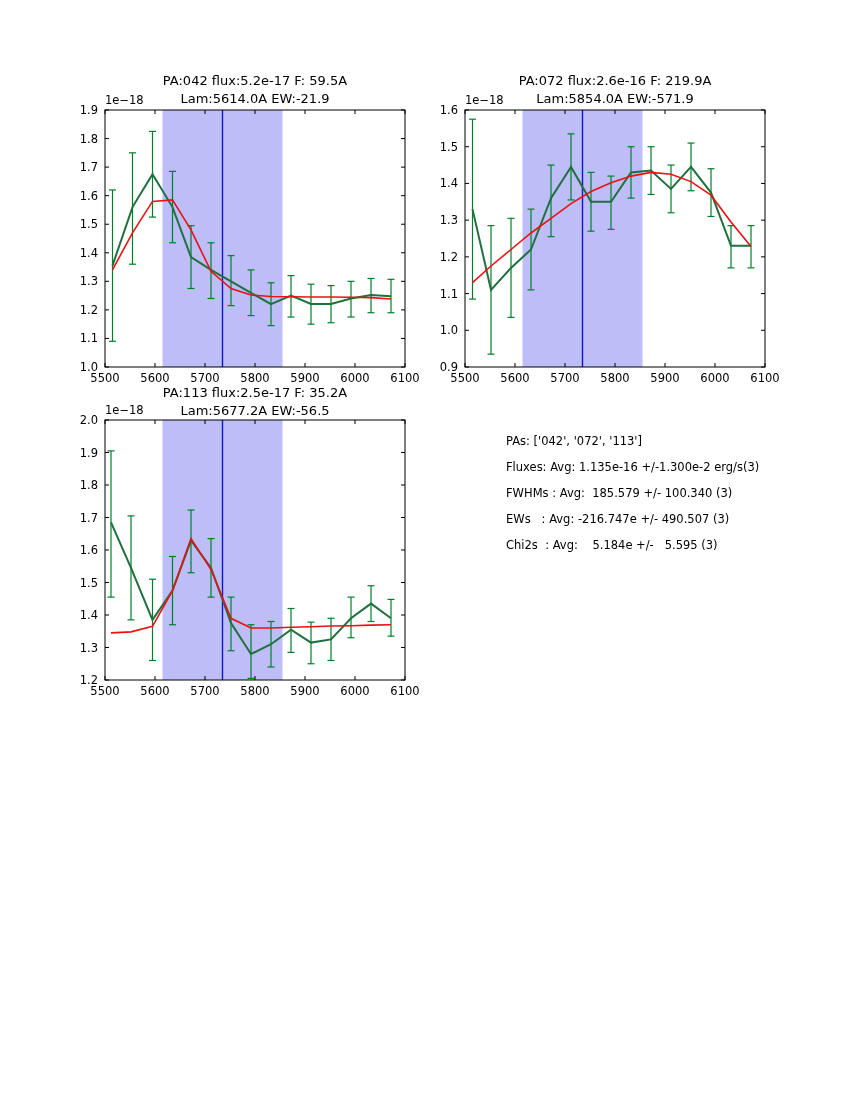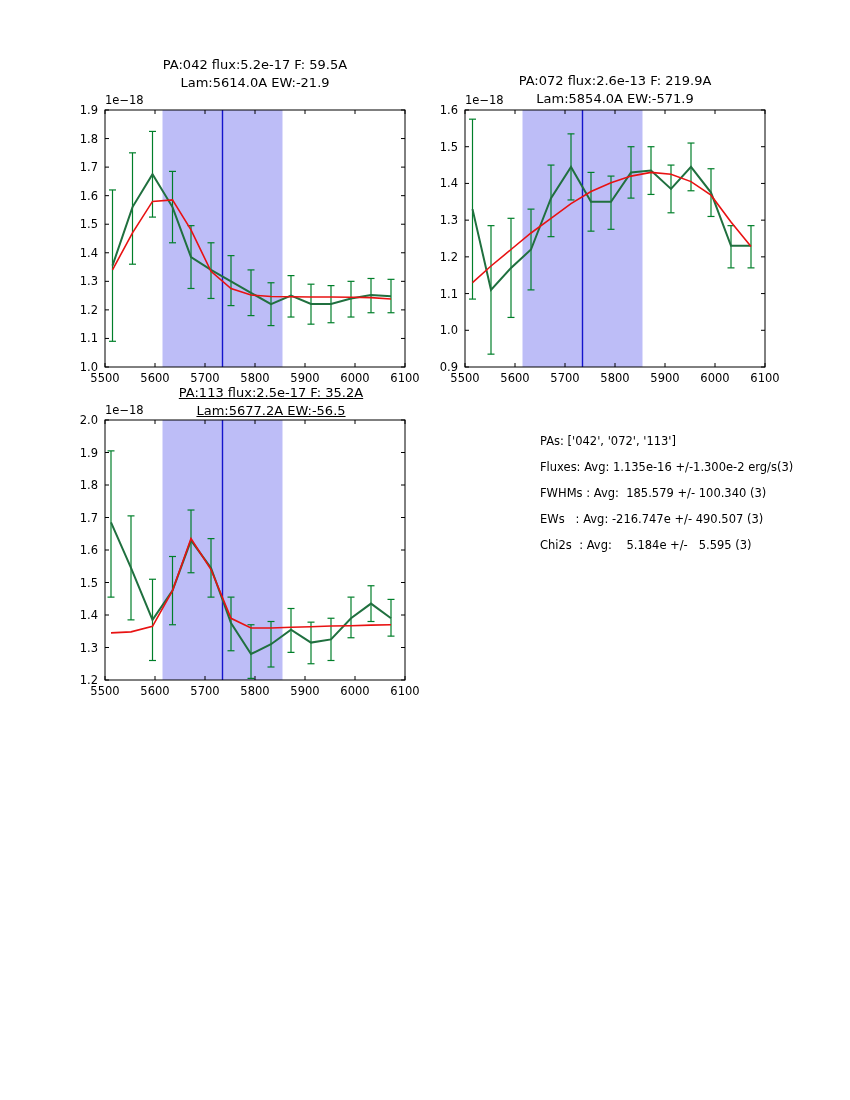--- a/index.html
+++ b/index.html
@@ -18,37 +18,37 @@
     text-align: center;
     font-size: 13px;
     line-height: 17.5px;
     color: #000;
     white-space: nowrap;
   }
   svg.plot { position: absolute; overflow: visible; }
   svg.plot text { font-family: "DejaVu Sans", sans-serif; }
   .summary {
     position: absolute;
-    left: 540px;
+    left: 506px;
     top: 433px;
     font-size: 11.5px;
     color: #000;
   }
   .summary .sline {
     white-space: pre;
     height: 26px;
     line-height: 16px;
   }
 </style>
 </head>
 <body>
 
 <div id="page">
 
-  <div class="chart-title" style="left:105px; top:56px;">
+  <div class="chart-title" style="left:105px; top:72px;">
     <div>PA:042 flux:5.2e-17 F: 59.5A</div>
     <div>Lam:5614.0A EW:-21.9</div>
   </div>
   <svg class="plot" width="360" height="319" style="left:60px; top:88px;">
       <rect x="102.5" y="22" width="120" height="257" fill="#bdbdf7"></rect>
       <line x1="162.5" x2="162.5" y1="22" y2="279" stroke="#1414cc" stroke-width="1.4"></line>
       <line x1="52.5" x2="52.5" y1="253.29999999999998" y2="101.95555555555549" stroke="#007f2a" stroke-width="1.2"></line>
       <line x1="49" x2="56" y1="101.95555555555549" y2="101.95555555555549" stroke="#007f2a" stroke-width="1.2"></line>
       <line x1="49" x2="56" y1="253.29999999999998" y2="253.29999999999998" stroke="#007f2a" stroke-width="1.2"></line>
       <line x1="72.5" x2="72.5" y1="176.19999999999996" y2="64.83333333333331" stroke="#007f2a" stroke-width="1.2"></line>
@@ -144,21 +144,21 @@
       <line x1="45" x2="49" y1="50.555555555555515" y2="50.555555555555515" stroke="#000000" stroke-width="1"></line>
       <line x1="341" x2="345" y1="50.555555555555515" y2="50.555555555555515" stroke="#000000" stroke-width="1"></line>
       <text x="38" y="54.555555555555515" text-anchor="end" font-size="11.5" fill="#000000">1.8</text>
       <line x1="45" x2="49" y1="22" y2="22" stroke="#000000" stroke-width="1"></line>
       <line x1="341" x2="345" y1="22" y2="22" stroke="#000000" stroke-width="1"></line>
       <text x="38" y="26" text-anchor="end" font-size="11.5" fill="#000000">1.9</text>
       <text x="45" y="16" text-anchor="start" font-size="11.5" fill="#000000">1e−18</text>
     </svg>
 
   <div class="chart-title" style="left:465px; top:72px;">
-    <div>PA:072 flux:2.6e-13 F: 219.9A</div>
+    <div>PA:072 flux:2.6e-16 F: 219.9A</div>
     <div>Lam:5854.0A EW:-571.9</div>
   </div>
   <svg class="plot" width="360" height="319" style="left:420px; top:88px;">
       <rect x="102.5" y="22" width="120" height="257" fill="#bdbdf7"></rect>
       <line x1="162.5" x2="162.5" y1="22" y2="279" stroke="#1414cc" stroke-width="1.4"></line>
       <line x1="52.5" x2="52.5" y1="211.07857142857145" y2="31.178571428571473" stroke="#007f2a" stroke-width="1.2"></line>
       <line x1="49" x2="56" y1="31.178571428571473" y2="31.178571428571473" stroke="#007f2a" stroke-width="1.2"></line>
       <line x1="49" x2="56" y1="211.07857142857145" y2="211.07857142857145" stroke="#007f2a" stroke-width="1.2"></line>
       <line x1="71" x2="71" y1="266.15" y2="137.65000000000003" stroke="#007f2a" stroke-width="1.2"></line>
       <line x1="67.5" x2="74.5" y1="137.65000000000003" y2="137.65000000000003" stroke="#007f2a" stroke-width="1.2"></line>
@@ -246,21 +246,21 @@
       <text x="38" y="99.42857142857147" text-anchor="end" font-size="11.5" fill="#000000">1.4</text>
       <line x1="45" x2="49" y1="58.71428571428575" y2="58.71428571428575" stroke="#000000" stroke-width="1"></line>
       <line x1="341" x2="345" y1="58.71428571428575" y2="58.71428571428575" stroke="#000000" stroke-width="1"></line>
       <text x="38" y="62.71428571428575" text-anchor="end" font-size="11.5" fill="#000000">1.5</text>
       <line x1="45" x2="49" y1="22" y2="22" stroke="#000000" stroke-width="1"></line>
       <line x1="341" x2="345" y1="22" y2="22" stroke="#000000" stroke-width="1"></line>
       <text x="38" y="26" text-anchor="end" font-size="11.5" fill="#000000">1.6</text>
       <text x="45" y="16" text-anchor="start" font-size="11.5" fill="#000000">1e−18</text>
     </svg>
 
-  <div class="chart-title" style="left:121px; top:384px;text-decoration:underline;">
+  <div class="chart-title" style="left:105px; top:384px;">
     <div>PA:113 flux:2.5e-17 F: 35.2A</div>
     <div>Lam:5677.2A EW:-56.5</div>
   </div>
   <svg class="plot" width="360" height="322" style="left:60px; top:398px;">
       <rect x="102.5" y="22" width="120" height="260" fill="#bdbdf7"></rect>
       <line x1="162.5" x2="162.5" y1="22" y2="282" stroke="#1414cc" stroke-width="1.4"></line>
       <line x1="51" x2="51" y1="199.12499999999994" y2="52.87499999999997" stroke="#007f2a" stroke-width="1.2"></line>
       <line x1="47.5" x2="54.5" y1="52.87499999999997" y2="52.87499999999997" stroke="#007f2a" stroke-width="1.2"></line>
       <line x1="47.5" x2="54.5" y1="199.12499999999994" y2="199.12499999999994" stroke="#007f2a" stroke-width="1.2"></line>
       <line x1="71" x2="71" y1="221.875" y2="117.87499999999997" stroke="#007f2a" stroke-width="1.2"></line>

